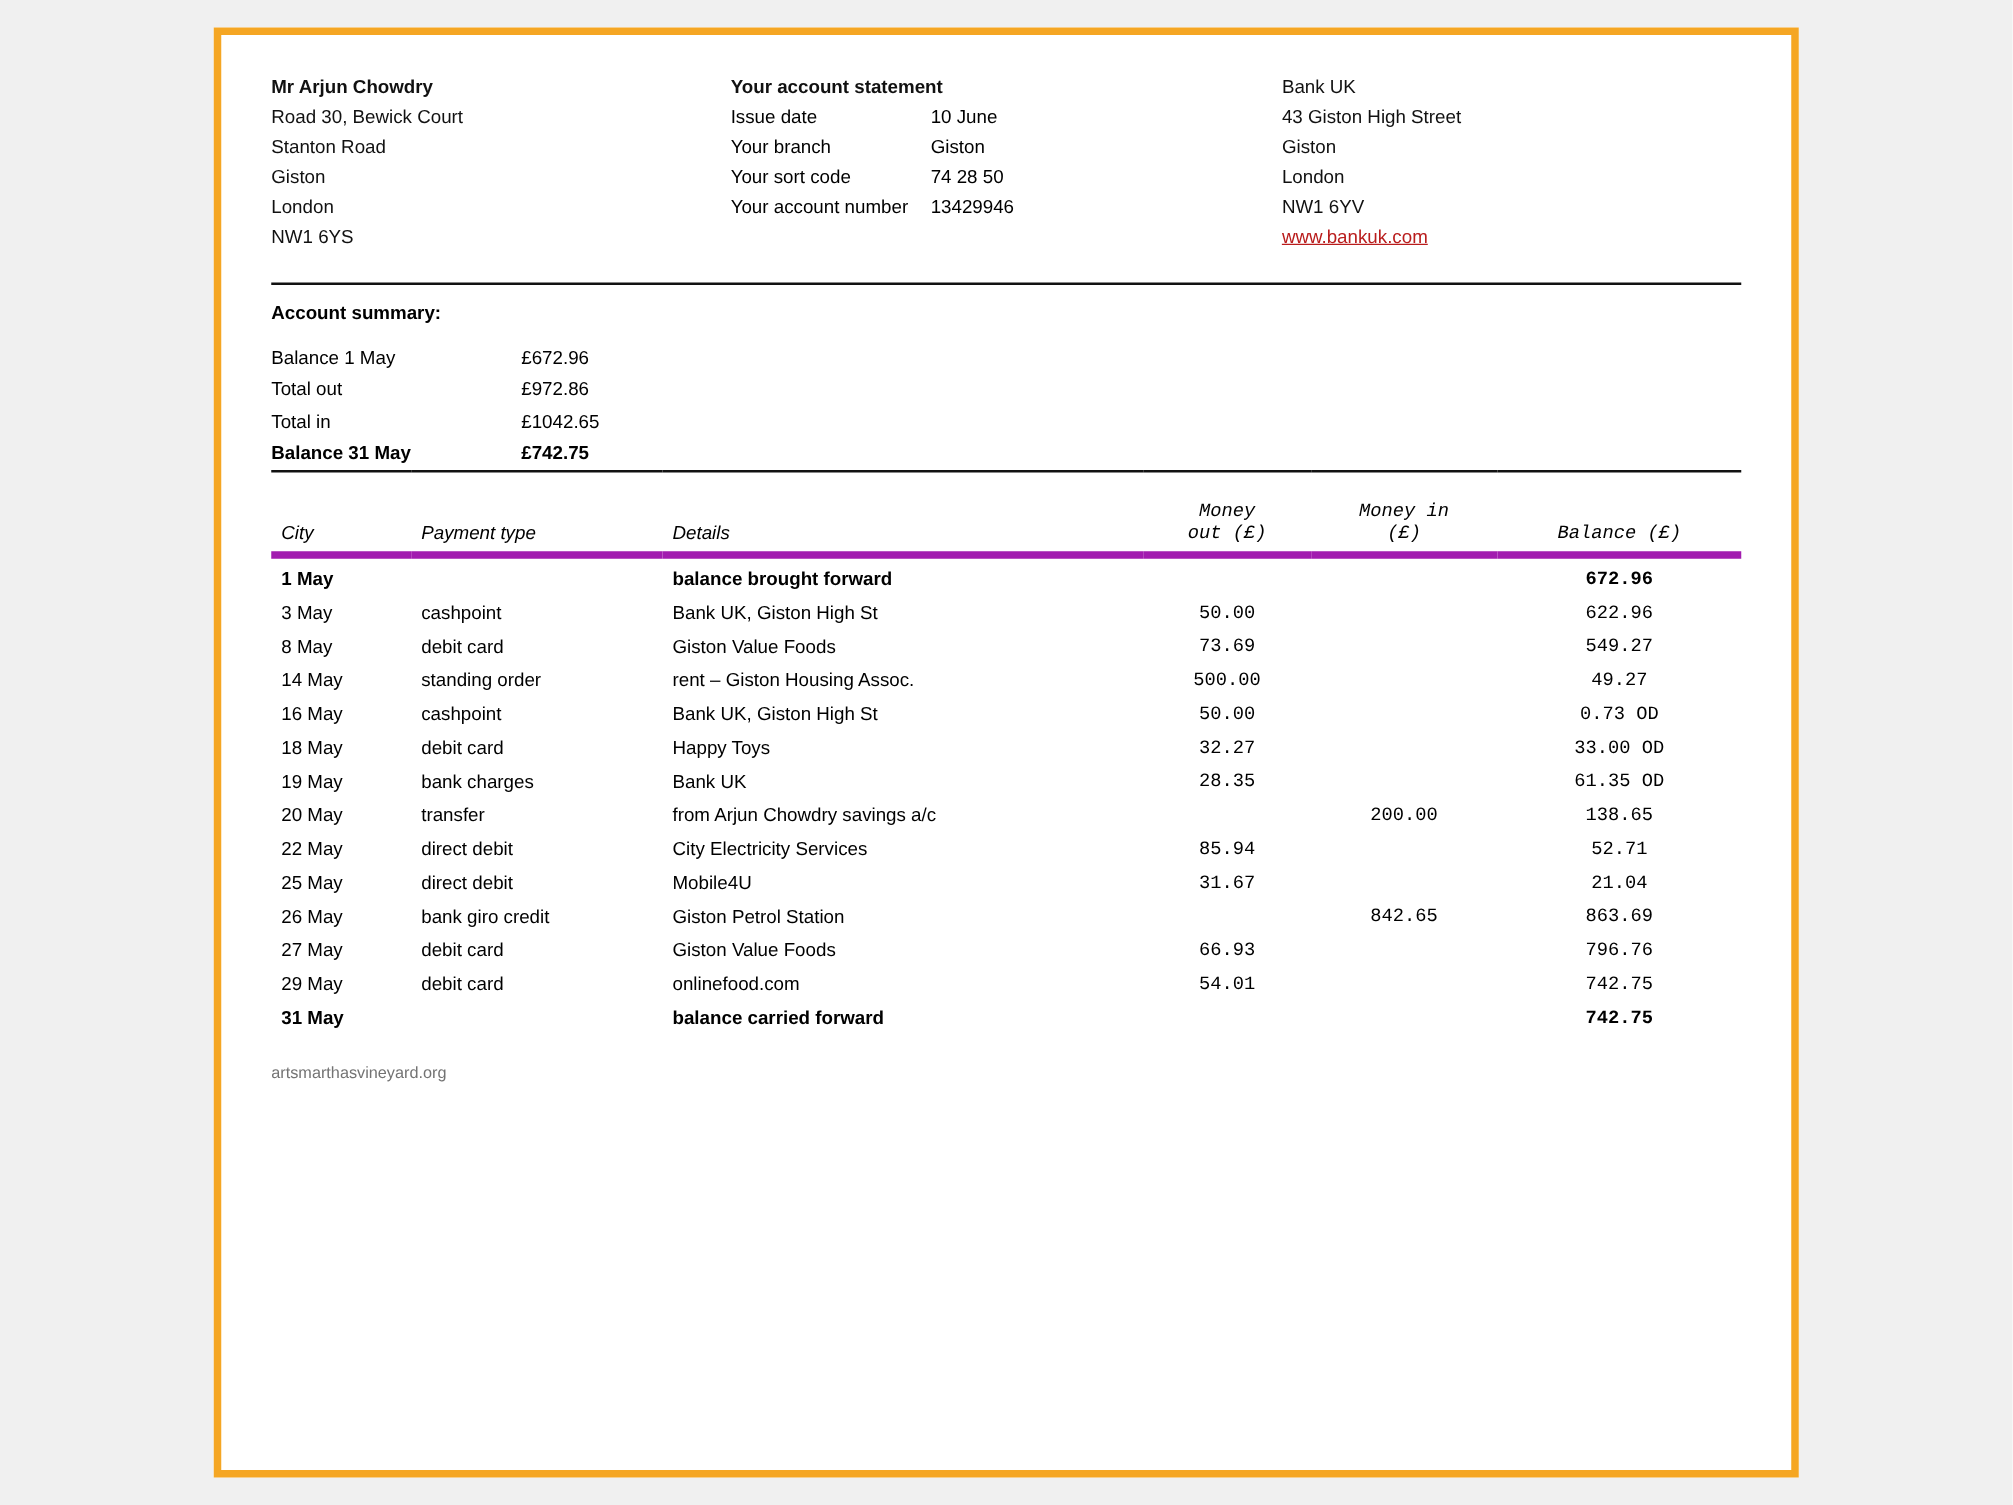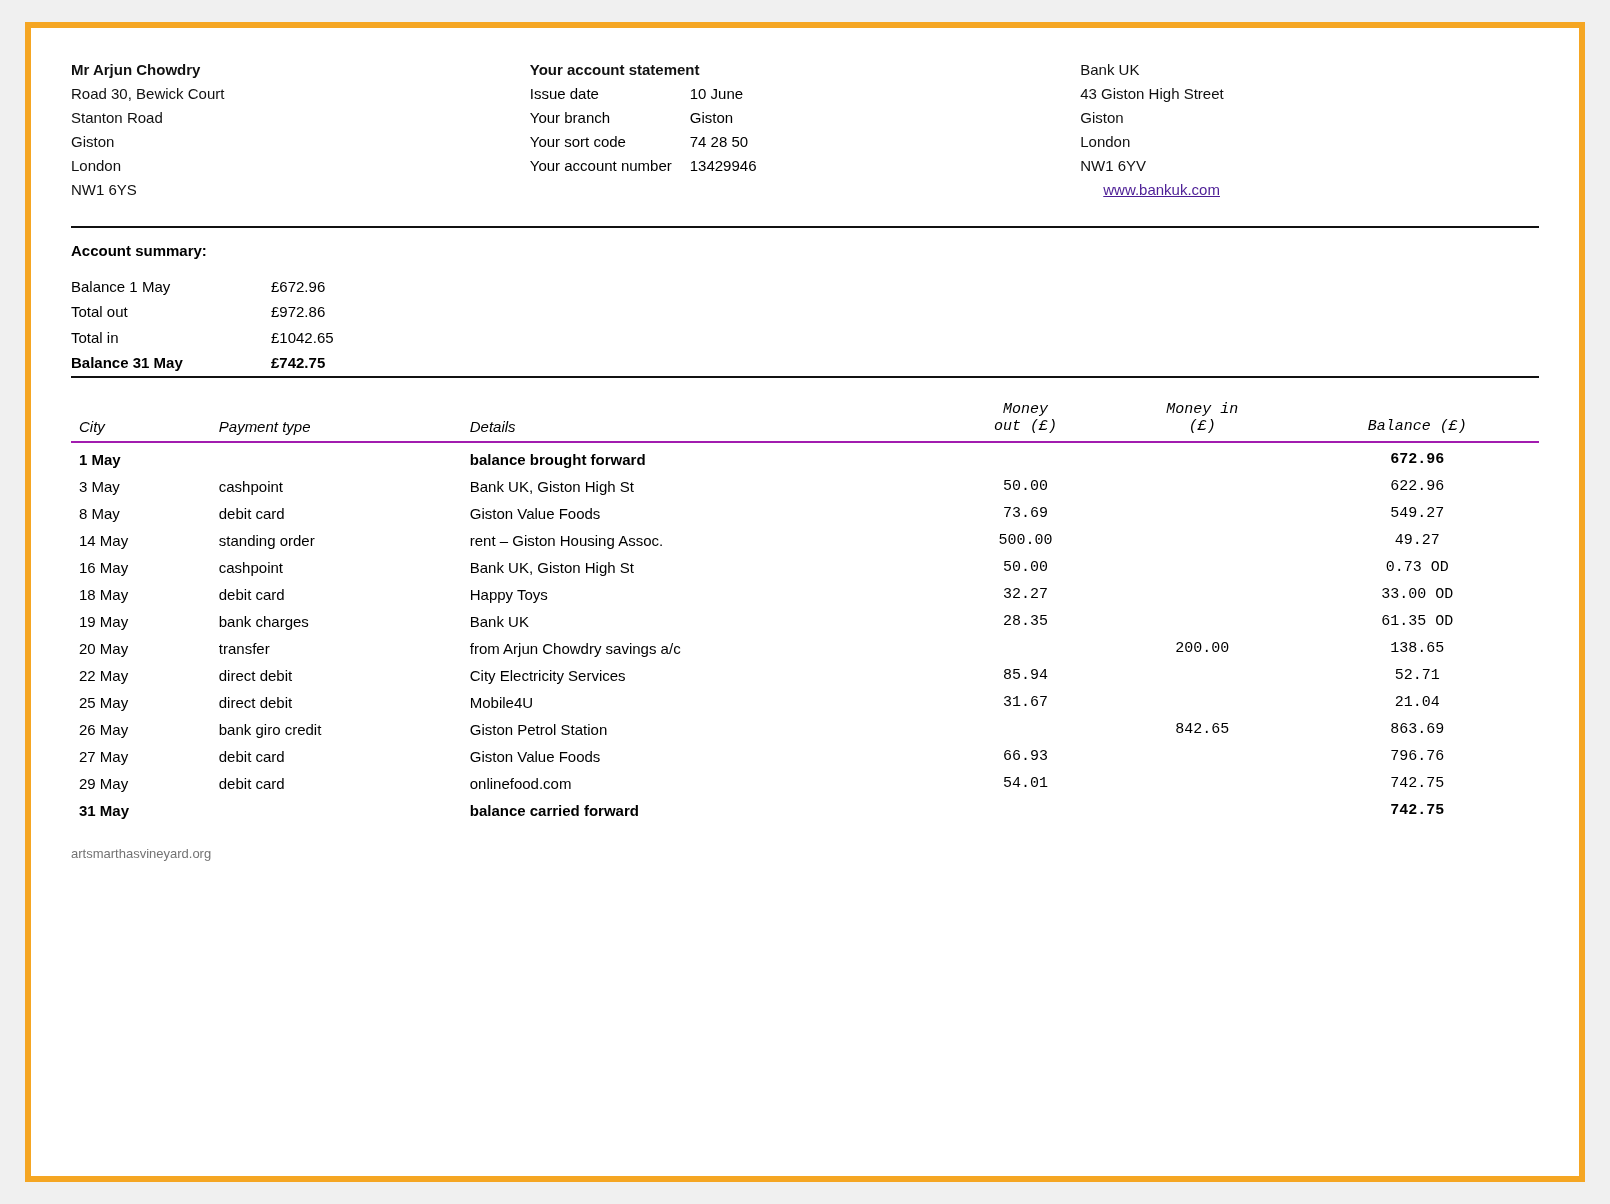--- a/index.html
+++ b/index.html
@@ -7,21 +7,21 @@
       background: #f0f0f0;
       display: flex;
       justify-content: center;
       align-items: center;
       min-height: 100vh;
       font-family: Arial, sans-serif;
     }
     .outer-border {
       border: 6px solid #f5a623;
       background: white;
-      width: 1560px;
+      width: 1268px;
       min-height: 1160px;
       padding: 30px 40px 20px 40px;
       position: relative;
     }
     .header-section {
       display: flex;
       justify-content: space-between;
       margin-bottom: 24px;
     }
     .header-left, .header-middle, .header-right {
@@ -42,23 +42,22 @@
       line-height: 1.6;
       font-size: 15px;
     }
     .header-middle-label {
       min-width: 160px;
     }
     .header-middle-value {
       font-weight: normal;
     }
     .bank-link {
-      color: #4c1d95;
+      color: #b91c1c;
       text-decoration: underline;
-      margin-left: 23px;
     }
     .divider-thick {
       border: none;
       border-top: 2.5px solid #111;
       margin: 10px 0 10px 0;
     }
     .account-summary {
       margin-bottom: 10px;
     }
     .summary-row {
@@ -94,21 +93,21 @@
       font-family: Liberation Mono, monospace;
     }
     .statement-table tbody tr {
       border-bottom: none;
     }
     .statement-table td {
       padding: 5px 8px;
       vertical-align: middle;
     }
     .statement-table tbody tr:first-child td {
-      border-top: 2px solid #a21caf;
+      border-top: 6px solid #a21caf;
       padding-top: 8px;
     }
     .footer-link {
       color: #737373;
       font-size: 13px;
       margin-top: 10px;
       display: inline-block;
     }
     .row-bold td {
       font-weight: bold;

